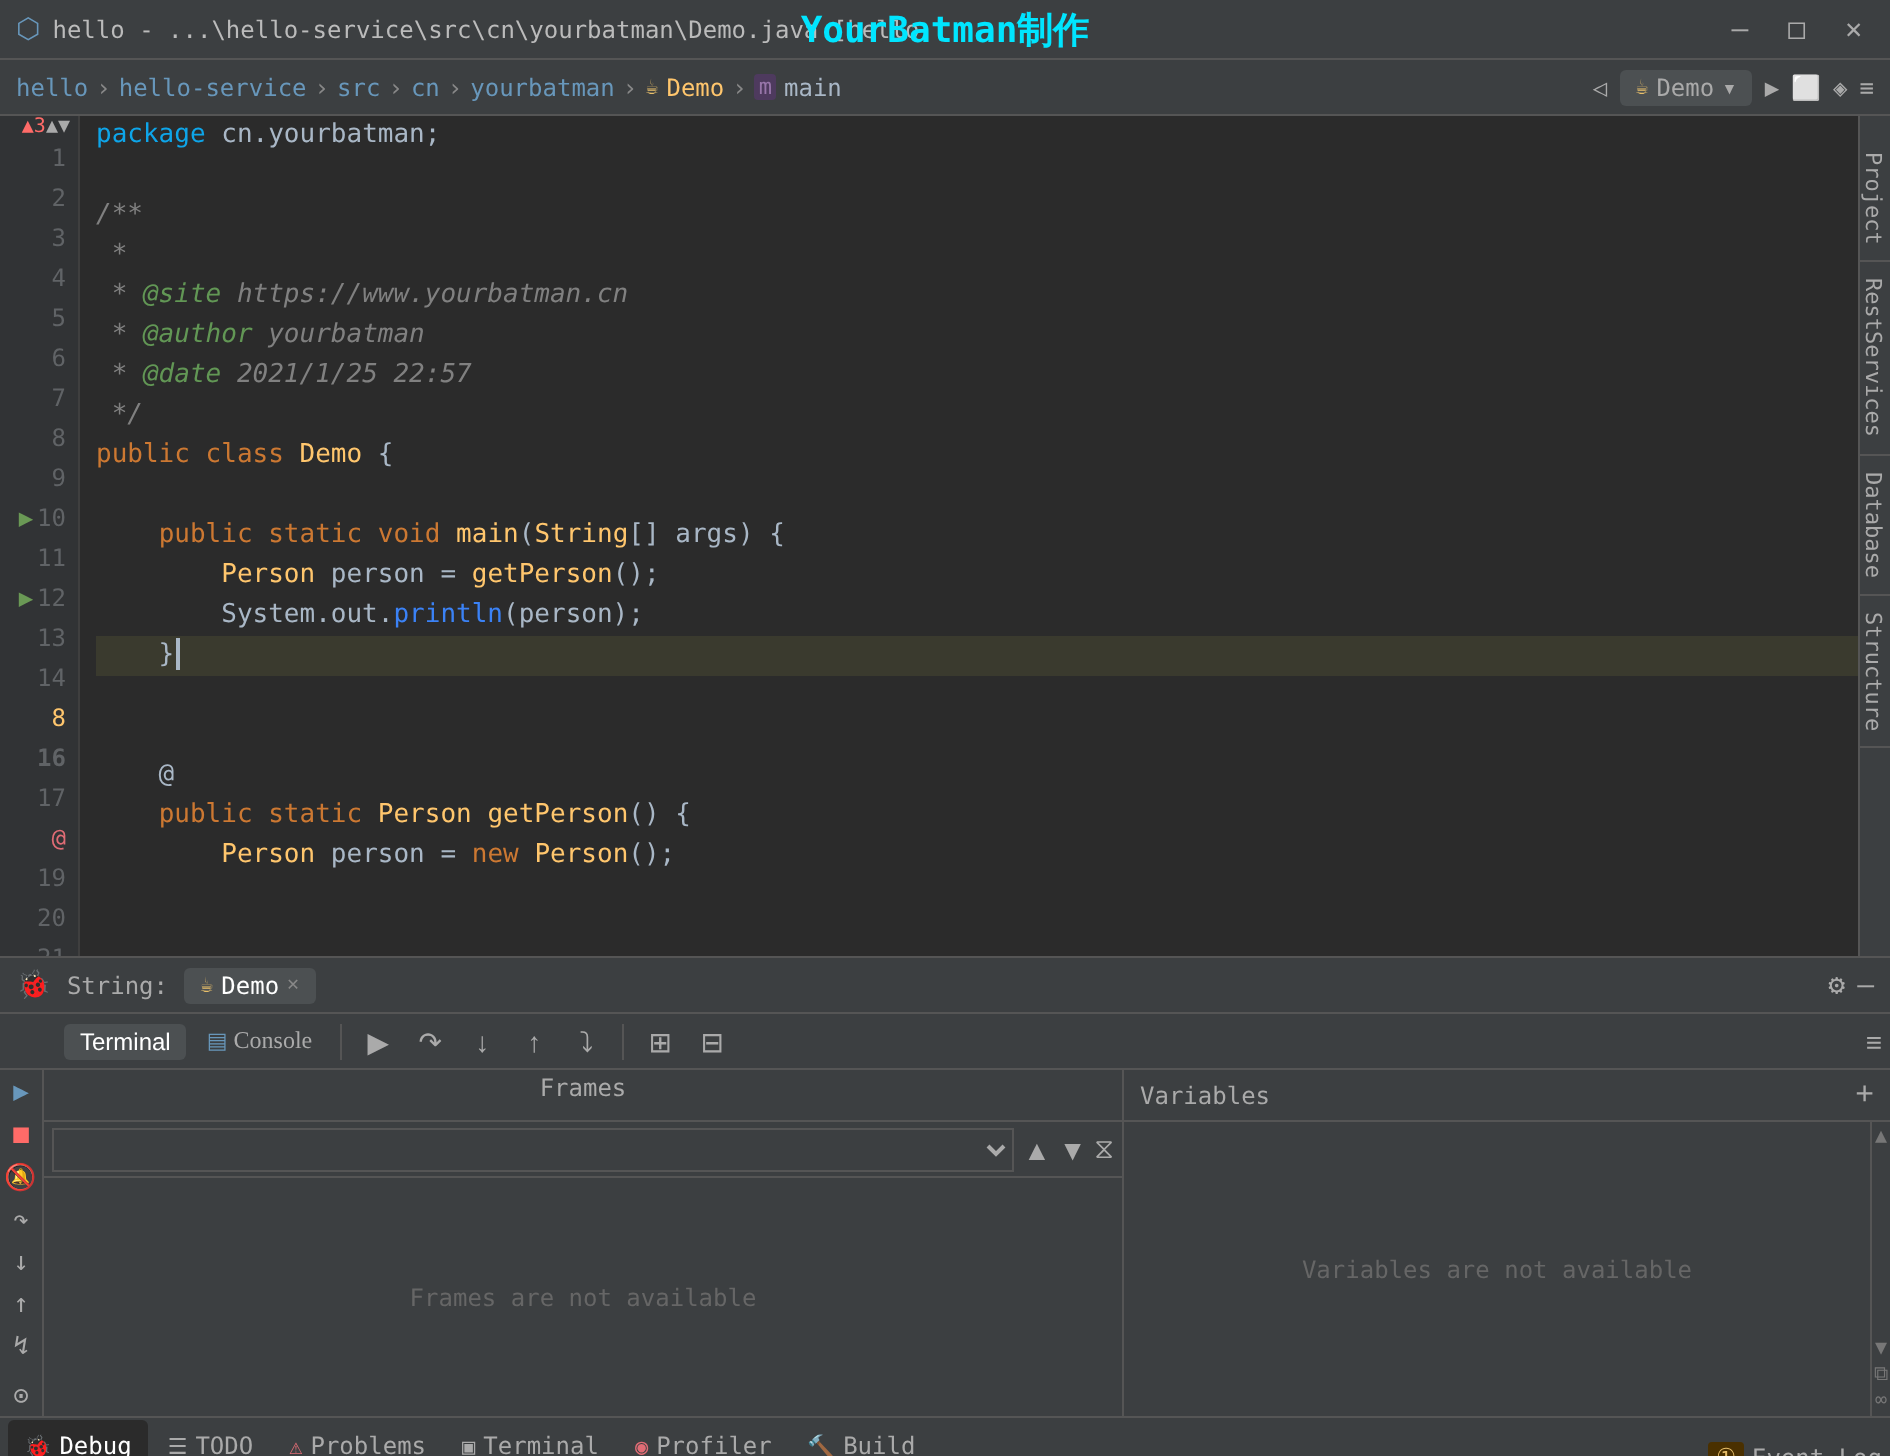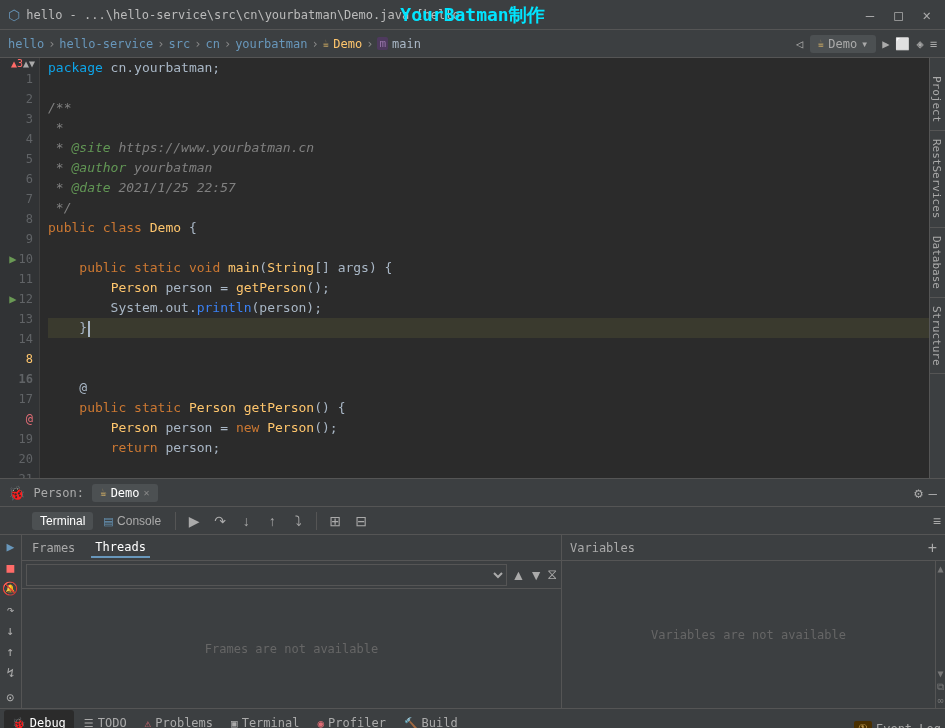--- a/index.html
+++ b/index.html
@@ -102,20 +102,21 @@
       display: flex;
       flex-direction: column;
     }
     #frames-tabs {
       height: 26px;
       display: flex;
       align-items: center;
       padding: 0 6px;
       border-bottom: 1px solid #555;
       gap: 10px;
+      flex-direction: column;
     }
 
     #thread-dropdown-row {
       height: 28px;
       display: flex;
       align-items: center;
       padding: 0 4px;
       border-bottom: 1px solid #555;
       gap: 4px;
     }
@@ -263,54 +264,53 @@
     <div style="height:20px;white-space:pre;"> </div>
     <div style="height:20px;white-space:pre;"><span style="color:#a9b7c6;">    </span><span style="color:#cc7832;">public</span><span style="color:#a9b7c6;"> </span><span style="color:#cc7832;">static</span><span style="color:#a9b7c6;"> </span><span style="color:#cc7832;">void</span><span style="color:#a9b7c6;"> </span><span style="color:#ffc66d;">main</span><span style="color:#a9b7c6;">(</span><span style="color:#ffc66d;">String</span><span style="color:#a9b7c6;">[] args) {</span></div>
     <div style="height:20px;white-space:pre;"><span style="color:#a9b7c6;">        </span><span style="color:#ffc66d;">Person</span><span style="color:#a9b7c6;"> person = </span><span style="color:#ffc66d;">getPerson</span><span style="color:#a9b7c6;">();</span></div>
     <div style="height:20px;white-space:pre;"><span style="color:#a9b7c6;">        System.out.</span><span style="color:#3b82f6;">println</span><span style="color:#a9b7c6;">(person);</span></div>
     <div style="height:20px;white-space:pre;background:#3a3a2e;"><span style="color:#a9b7c6;">    }</span><span style="display:inline-block;width:2px;height:16px;background:#a9b7c6;margin-left:1px;vertical-align:middle;"></span></div>
     <div style="height:20px;white-space:pre;"> </div>
     <div style="height:20px;white-space:pre;"> </div>
     <div style="height:20px;white-space:pre;"><span style="color:#a9b7c6;">    @</span></div>
     <div style="height:20px;white-space:pre;"><span style="color:#a9b7c6;">    </span><span style="color:#cc7832;">public</span><span style="color:#a9b7c6;"> </span><span style="color:#cc7832;">static</span><span style="color:#a9b7c6;"> </span><span style="color:#ffc66d;">Person</span><span style="color:#a9b7c6;"> </span><span style="color:#ffc66d;">getPerson</span><span style="color:#a9b7c6;">() {</span></div>
     <div style="height:20px;white-space:pre;"><span style="color:#a9b7c6;">        </span><span style="color:#ffc66d;">Person</span><span style="color:#a9b7c6;"> person = </span><span style="color:#cc7832;">new</span><span style="color:#a9b7c6;"> </span><span style="color:#ffc66d;">Person</span><span style="color:#a9b7c6;">();</span></div>
-    <div style="height:20px;white-space:pre;"><span style="color:#a9b7c6;">        </span><span style="color:#cc7832;">return</span><span style="color:#a9b7c6;"> person;</span></div>
 
   </div>
 
   <div id="right-sidebar" style="width:16px;background:#3c3f41;border-left:1px solid #555;display:flex;flex-direction:column;align-items:center;">
     <div class="sidebar-label" style="writing-mode:vertical-rl;text-orientation:mixed;color:#aaa;font-size:11px;padding:8px 2px;cursor:pointer;border-bottom:1px solid #555;width:100%;text-align:center;">Project</div>
     <div class="sidebar-label" style="writing-mode:vertical-rl;text-orientation:mixed;color:#aaa;font-size:11px;padding:8px 2px;cursor:pointer;border-bottom:1px solid #555;width:100%;text-align:center;">RestServices</div>
     <div class="sidebar-label" style="writing-mode:vertical-rl;text-orientation:mixed;color:#aaa;font-size:11px;padding:8px 2px;cursor:pointer;border-bottom:1px solid #555;width:100%;text-align:center;">Database</div>
     <div class="sidebar-label" style="writing-mode:vertical-rl;text-orientation:mixed;color:#aaa;font-size:11px;padding:8px 2px;cursor:pointer;border-bottom:1px solid #555;width:100%;text-align:center;">Structure</div>
   </div>
 </div>
 
 <div id="debug-panel" style="background:#3c3f41;border-top:1px solid #555;height:230px;display:flex;flex-direction:column;">
 
   <div id="debug-header" style="height:28px;background:#3c3f41;display:flex;align-items:center;padding:0 8px;border-bottom:1px solid #555;gap:8px;">
     <span style="color:#6897bb;font-size:14px;">🐞</span>
-    <span style="color:#aaa;font-size:12px;">Person:</span>
+    <span style="color:#aaa;font-size:12px;">String:</span>
     <span style="background:#4c5052;padding:2px 8px;border-radius:3px;color:#fff;font-size:12px;cursor:pointer;display:flex;align-items:center;gap:4px;">
       <span style="color:#e8bf6a;font-size:11px;">☕</span>
       <span>Demo</span>
       <span style="color:#888;font-size:10px;cursor:pointer;">✕</span>
     </span>
     <div style="margin-left:auto;display:flex;gap:6px;align-items:center;">
       <span style="color:#aaa;cursor:pointer;font-size:14px;">⚙</span>
       <span style="color:#aaa;cursor:pointer;font-size:14px;">—</span>
     </div>
   </div>
 
   <div id="debug-toolbar" style="height:28px;background:#3c3f41;display:flex;align-items:center;padding:0 4px;border-bottom:1px solid #555;gap:2px;">
 
     <div style="display:flex;align-items:center;gap:2px;width:22px;flex-direction:column;justify-content:center;margin-right:4px;">
     </div>
     <button style="background:#4c5052;border:none;color:#fff;font-size:12px;cursor:pointer;padding:2px 8px;border-radius:3px;">Terminal</button>
-    <button style="background:none;border:none;color:#aaa;font-size:12px;cursor:pointer;padding:2px 8px;">
+    <button style="background:none;border:none;color:#aaa;font-size:12px;cursor:pointer;padding:2px 8px;font-family:Liberation Serif, serif;">
       <span style="color:#6897bb;font-size:11px;">▤</span>
       <span>Console</span>
     </button>
     <div style="width:1px;height:18px;background:#555;margin:0 4px;"></div>
     <button style="background:none;border:none;color:#aaa;cursor:pointer;font-size:14px;width:24px;height:24px;">▶</button>
     <button style="background:none;border:none;color:#aaa;cursor:pointer;font-size:14px;width:24px;height:24px;">↷</button>
     <button style="background:none;border:none;color:#aaa;cursor:pointer;font-size:14px;width:24px;height:24px;">↓</button>
     <button style="background:none;border:none;color:#aaa;cursor:pointer;font-size:14px;width:24px;height:24px;">↑</button>
     <button style="background:none;border:none;color:#aaa;cursor:pointer;font-size:14px;width:24px;height:24px;">⤵</button>
     <div style="width:1px;height:18px;background:#555;margin:0 4px;"></div>

